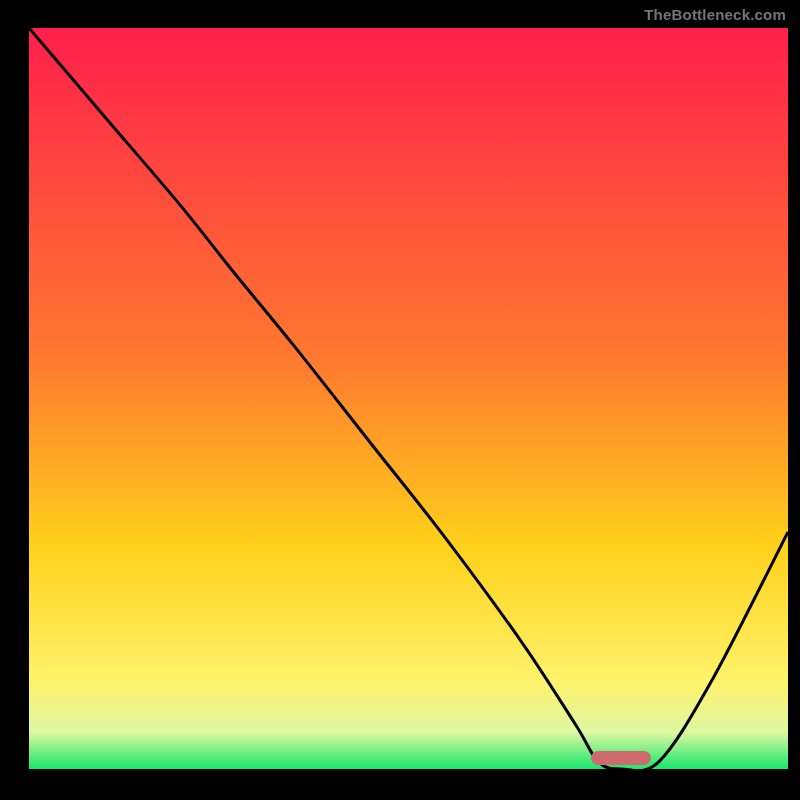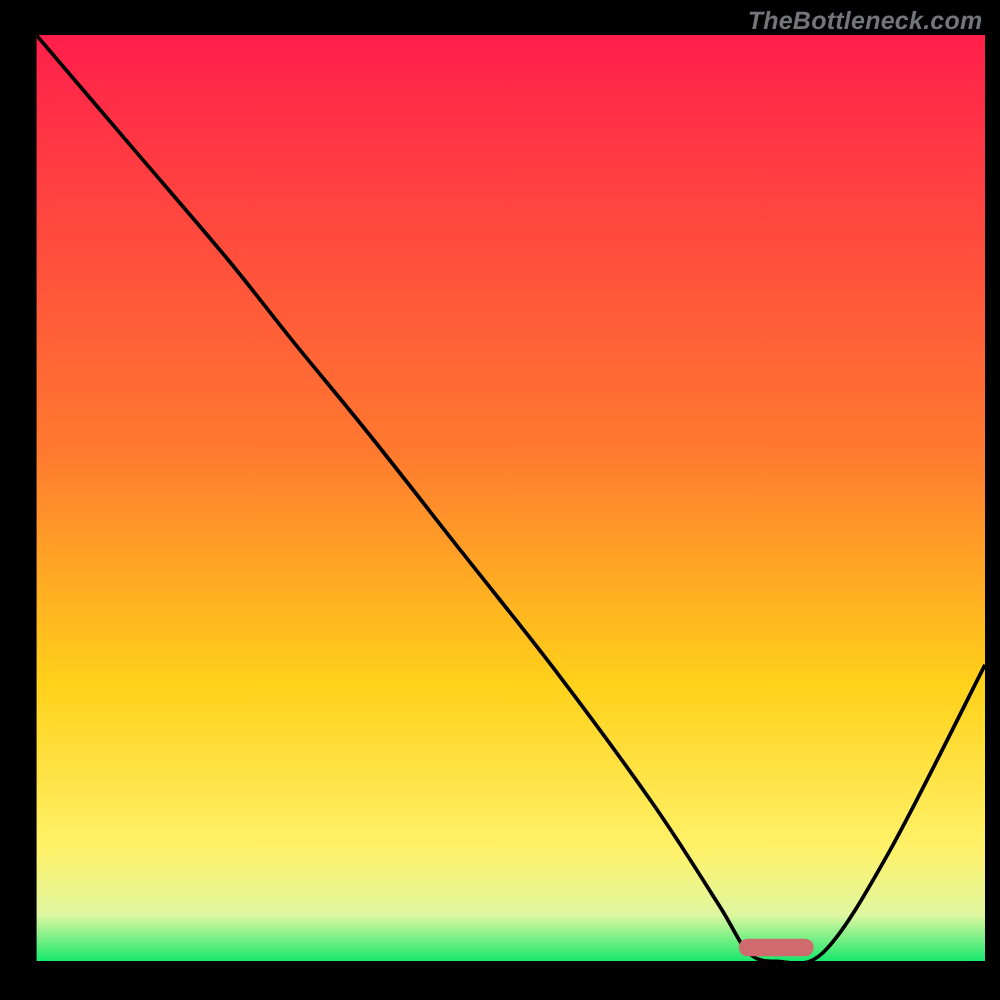--- a/index.html
+++ b/index.html
@@ -38,24 +38,23 @@
     top: 741px;
     width: 759px;
     height: 3px;
     background: #000;
   }
   .watermark {
     position: absolute;
     top: 6px;
     right: 14px;
     color: #72757a;
-    font-size: 20px;
+    font-size: 15px;
     font-weight: 600;
     letter-spacing: 0.2px;
-    font-style: italic;
   }
   .marker {
     position: absolute;
     width: 60px;
     height: 14px;
     border-radius: 7px;
     transform: translate(-50%, -50%);
   }
 </style>
 </head>

